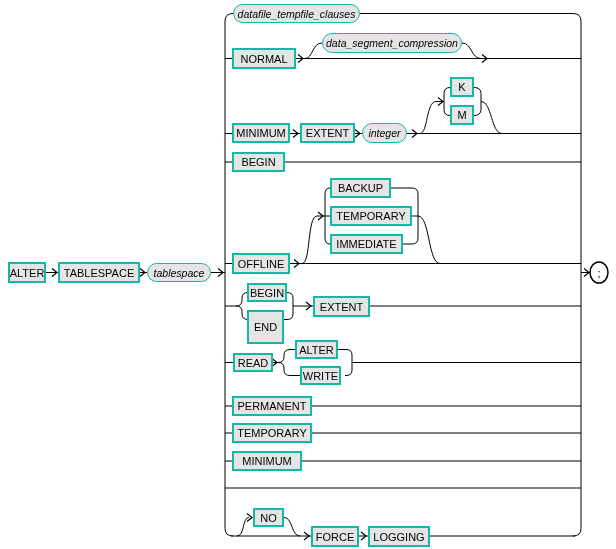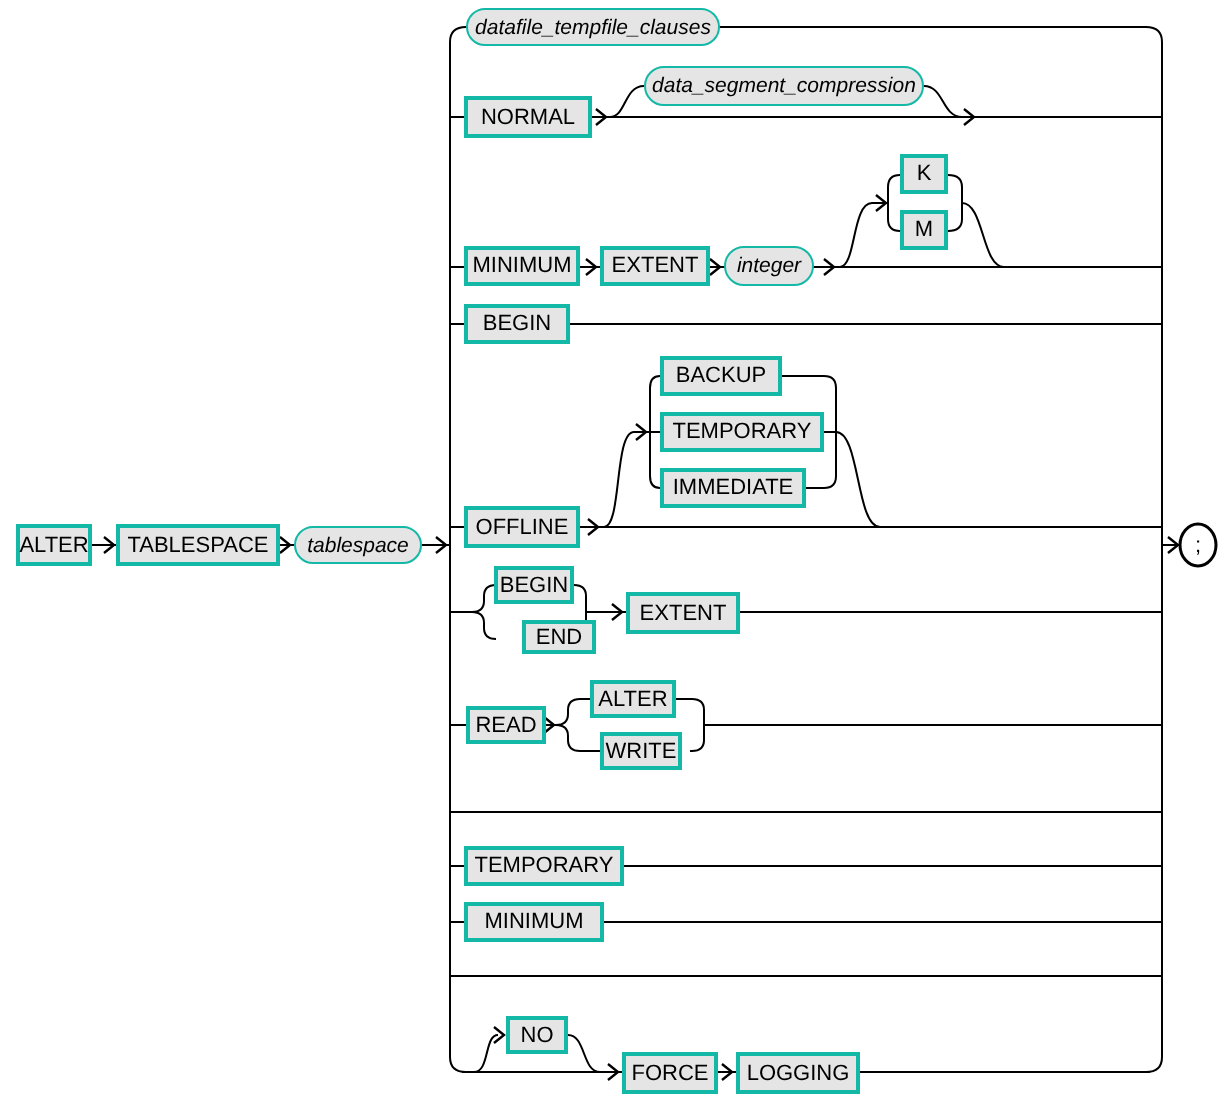--- a/index.html
+++ b/index.html
@@ -92,27 +92,28 @@
   <div class="node" style="left:450px;top:105px;width:24px;height:20px">M</div>
 
   <div class="node" style="left:232px;top:152px;width:53px;height:20px">BEGIN</div>
 
   <div class="node" style="left:330px;top:178px;width:61px;height:20px">BACKUP</div>
   <div class="node" style="left:330px;top:206px;width:82px;height:20px">TEMPORARY</div>
   <div class="node" style="left:330px;top:234px;width:73px;height:20px">IMMEDIATE</div>
   <div class="node" style="left:232px;top:253px;width:58px;height:21px">OFFLINE</div>
 
   <div class="node" style="left:247px;top:283px;width:40px;height:19px">BEGIN</div>
-  <div class="node" style="left:261px;top:310px;width:37px;height:17px">END</div>
+  <div class="node" style="left:247px;top:310px;width:37px;height:34px">END</div>
   <div class="node" style="left:313px;top:296px;width:57px;height:21px">EXTENT</div>
 
   <div class="node" style="left:233px;top:353px;width:40px;height:19px">READ</div>
   <div class="node" style="left:295px;top:340px;width:43px;height:19px">ALTER</div>
   <div class="node" style="left:300px;top:366px;width:41px;height:19px">WRITE</div>
 
+  <div class="node" style="left:232px;top:396px;width:80px;height:20px">PERMANENT</div>
   <div class="node" style="left:232px;top:423px;width:80px;height:20px">TEMPORARY</div>
   <div class="node" style="left:232px;top:451px;width:70px;height:20px">MINIMUM</div>
 
   <div class="node" style="left:253px;top:508px;width:31px;height:19px">NO</div>
   <div class="node" style="left:311px;top:526px;width:48px;height:21px">FORCE</div>
   <div class="node" style="left:368px;top:526px;width:62px;height:21px">LOGGING</div>
 
   <div class="node term" style="left:591px;top:262px;width:16px;height:21px">;</div>
 
 </div>

